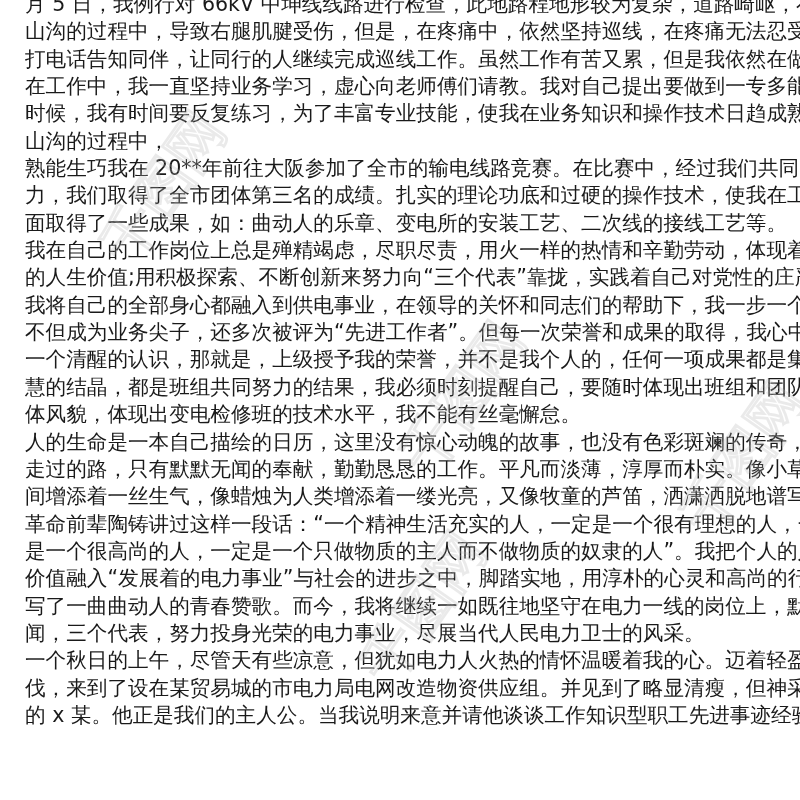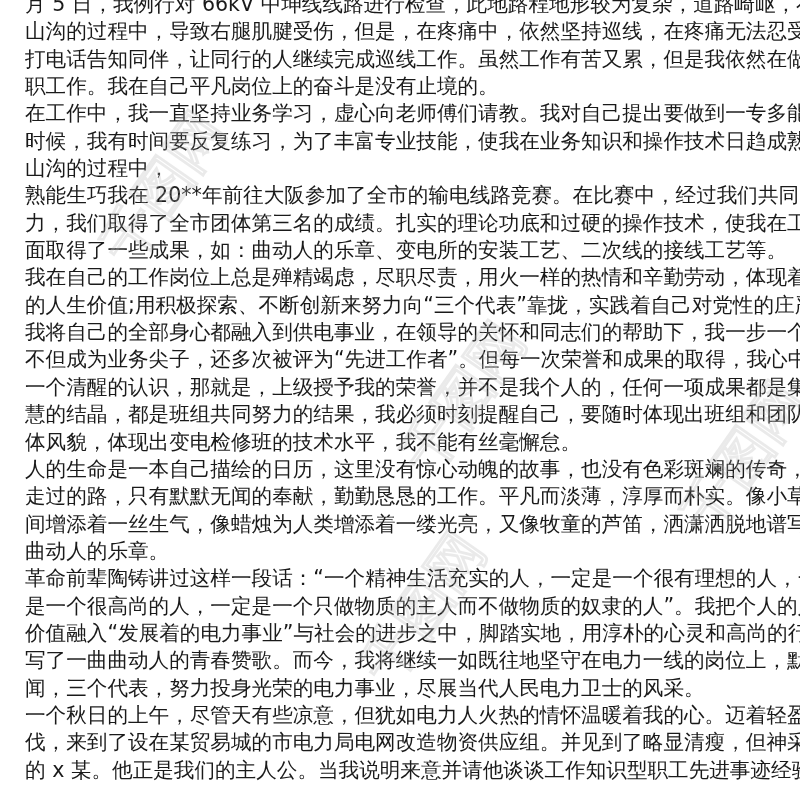--- a/index.html
+++ b/index.html
@@ -50,38 +50,36 @@
   }
 </style>
 </head>
 <body>
 
 <div class="page">
   <div class="doc" id="doc">
       <span class="line">月 5 日，我例行对 66kV 中坤线线路进行检查，此地路程地形较为复杂，道路崎岖，在过越</span>
       <span class="line">山沟的过程中，导致右腿肌腱受伤，但是，在疼痛中，依然坚持巡线，在疼痛无法忍受时，</span>
       <span class="line">打电话告知同伴，让同行的人继续完成巡线工作。虽然工作有苦又累，但是我依然在做着本</span>
-      <span class="line last">职工作。我在自己平凡岗位上的奋斗是没有止境的。</span>
       <span class="line">在工作中，我一直坚持业务学习，虚心向老师傅们请教。我对自己提出要做到一专多能。有</span>
       <span class="line">时候，我有时间要反复练习，为了丰富专业技能，使我在业务知识和操作技术日趋成熟，逐</span>
       <span class="line last">山沟的过程中，</span>
       <span class="line">熟能生巧我在 20**年前往大阪参加了全市的输电线路竞赛。在比赛中，经过我们共同的努</span>
       <span class="line">力，我们取得了全市团体第三名的成绩。扎实的理论功底和过硬的操作技术，使我在工作方</span>
       <span class="line last">面取得了一些成果，如：曲动人的乐章、变电所的安装工艺、二次线的接线工艺等。</span>
       <span class="line">我在自己的工作岗位上总是殚精竭虑，尽职尽责，用火一样的热情和辛勤劳动，体现着自己</span>
       <span class="line">的人生价值;用积极探索、不断创新来努力向“三个代表”靠拢，实践着自己对党性的庄严承诺。</span>
       <span class="line">我将自己的全部身心都融入到供电事业，在领导的关怀和同志们的帮助下，我一步一个脚印，</span>
       <span class="line">不但成为业务尖子，还多次被评为“先进工作者”。但每一次荣誉和成果的取得，我心中都有</span>
       <span class="line">一个清醒的认识，那就是，上级授予我的荣誉，并不是我个人的，任何一项成果都是集体智</span>
       <span class="line">慧的结晶，都是班组共同努力的结果，我必须时刻提醒自己，要随时体现出班组和团队的集</span>
       <span class="line last">体风貌，体现出变电检修班的技术水平，我不能有丝毫懈怠。</span>
       <span class="line">人的生命是一本自己描绘的日历，这里没有惊心动魄的故事，也没有色彩斑斓的传奇，追溯</span>
       <span class="line">走过的路，只有默默无闻的奉献，勤勤恳恳的工作。平凡而淡薄，淳厚而朴实。像小草为人</span>
       <span class="line">间增添着一丝生气，像蜡烛为人类增添着一缕光亮，又像牧童的芦笛，洒潇洒脱地谱写着一</span>
-      <span class="line last">曲动人的乐章。</span>
       <span class="line">革命前辈陶铸讲过这样一段话：“一个精神生活充实的人，一定是一个很有理想的人，一定</span>
       <span class="line">是一个很高尚的人，一定是一个只做物质的主人而不做物质的奴隶的人”。我把个人的人生</span>
       <span class="line">价值融入“发展着的电力事业”与社会的进步之中，脚踏实地，用淳朴的心灵和高尚的行为谱</span>
       <span class="line">写了一曲曲动人的青春赞歌。而今，我将继续一如既往地坚守在电力一线的岗位上，默默无</span>
       <span class="line last">闻，三个代表，努力投身光荣的电力事业，尽展当代人民电力卫士的风采。</span>
       <span class="line">一个秋日的上午，尽管天有些凉意，但犹如电力人火热的情怀温暖着我的心。迈着轻盈的步</span>
       <span class="line">伐，来到了设在某贸易城的市电力局电网改造物资供应组。并见到了略显清瘦，但神采奕奕</span>
       <span class="line">的 x 某。他正是我们的主人公。当我说明来意并请他谈谈工作知识型职工先进事迹经验时，</span>
     </div>
   <div id="wm-layer">

